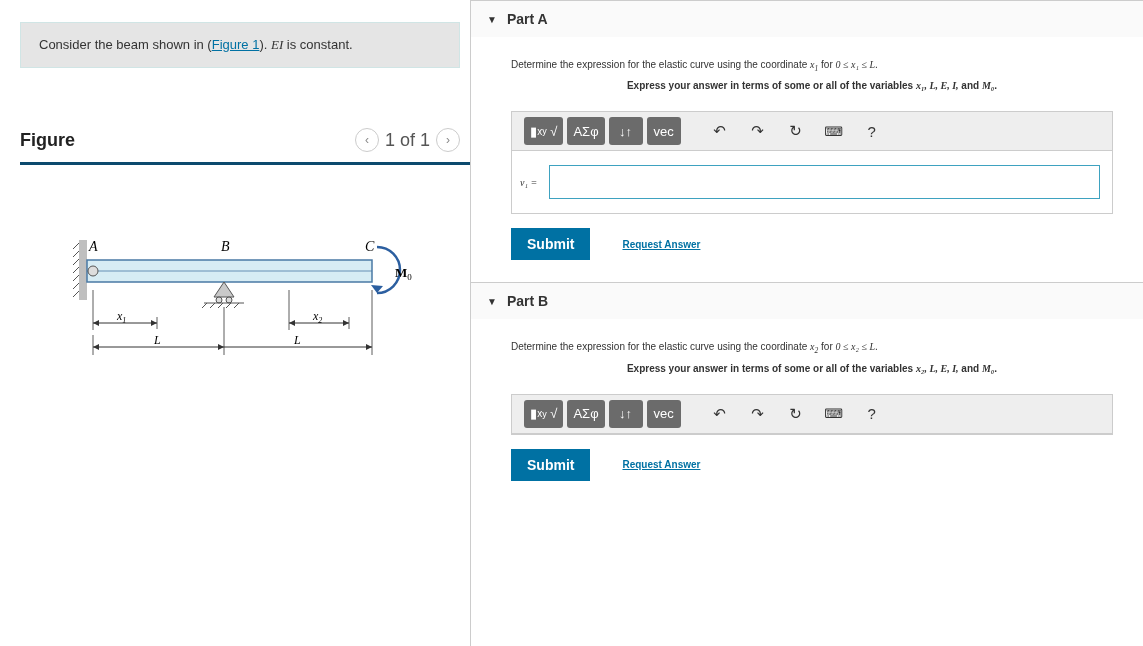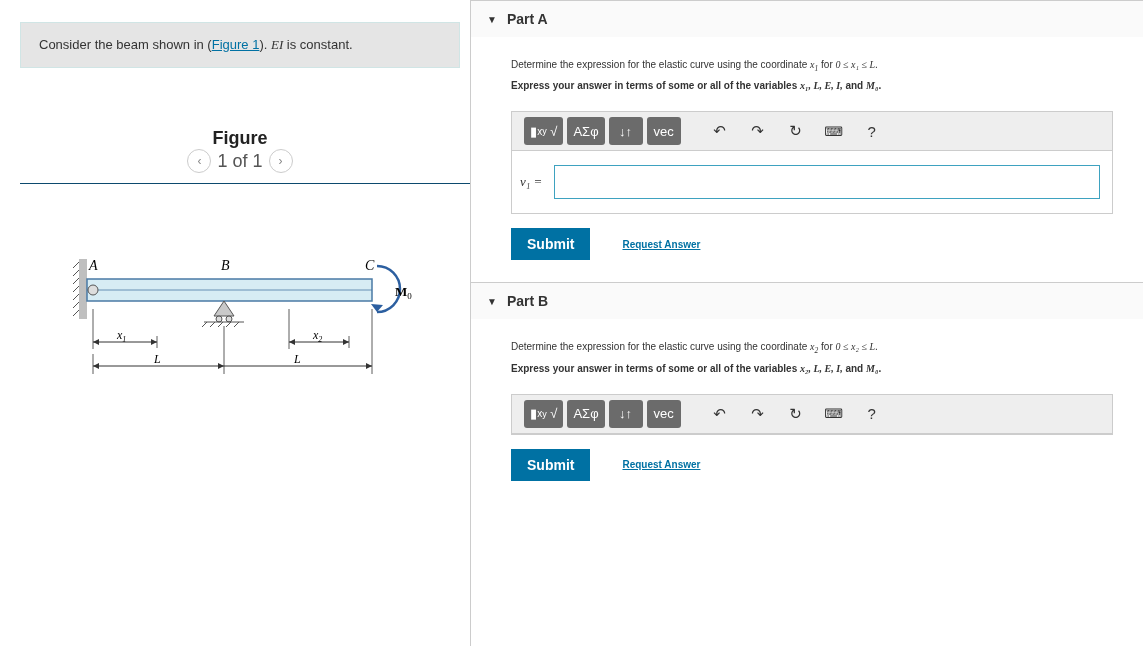--- a/index.html
+++ b/index.html
@@ -30,23 +30,23 @@
     padding: 14px 18px;
     margin: 12px 10px 60px 0;
   }
   .intro-box a {
     color: #0071a3;
     text-decoration: underline;
   }
   .figure-header {
     display: flex;
     align-items: center;
+    justify-content: space-between;
     padding: 0 10px 10px 0;
-    border-bottom: 1px solid #0c4a6e;
-    flex-direction: column;
+    border-bottom: 3px solid #0c4a6e;
   }
   .figure-title {
     font-size: 18px;
     font-weight: bold;
     color: #222;
   }
   .figure-nav {
     display: flex;
     align-items: center;
     gap: 6px;
@@ -98,21 +98,21 @@
     background:#fafafa;
   }
   .caret {
     font-size: 10px;
     color: #333;
   }
   .part-body {
     padding: 18px 30px 22px 40px;
   }
   .prompt-line { font-size: 10px; line-height: 1.9; }
-  .prompt-bold { font-weight: bold; }
+  .prompt-bold { font-weight: bold; text-align: center; }
 
   .answer-area {
     border: 1px solid #ccc;
     border-top: none;
     margin-top: 16px;
     position: relative;
     padding: 0;
     background:#fff;
   }
   .toolbar {
@@ -144,21 +144,21 @@
 
   .input-row {
     display: flex;
     align-items: center;
     gap: 12px;
     padding: 14px 12px 14px 8px;
   }
   .var-label {
     font-family: 'Times New Roman', serif;
     font-style: italic;
-    font-size: 13px;
+    font-size: 10px;
     white-space: nowrap;
   }
   .answer-input {
     flex: 1;
     height: 34px;
     border: 1px solid #3ea2c0;
     padding: 4px 8px;
     font-size: 14px;
   }
 

